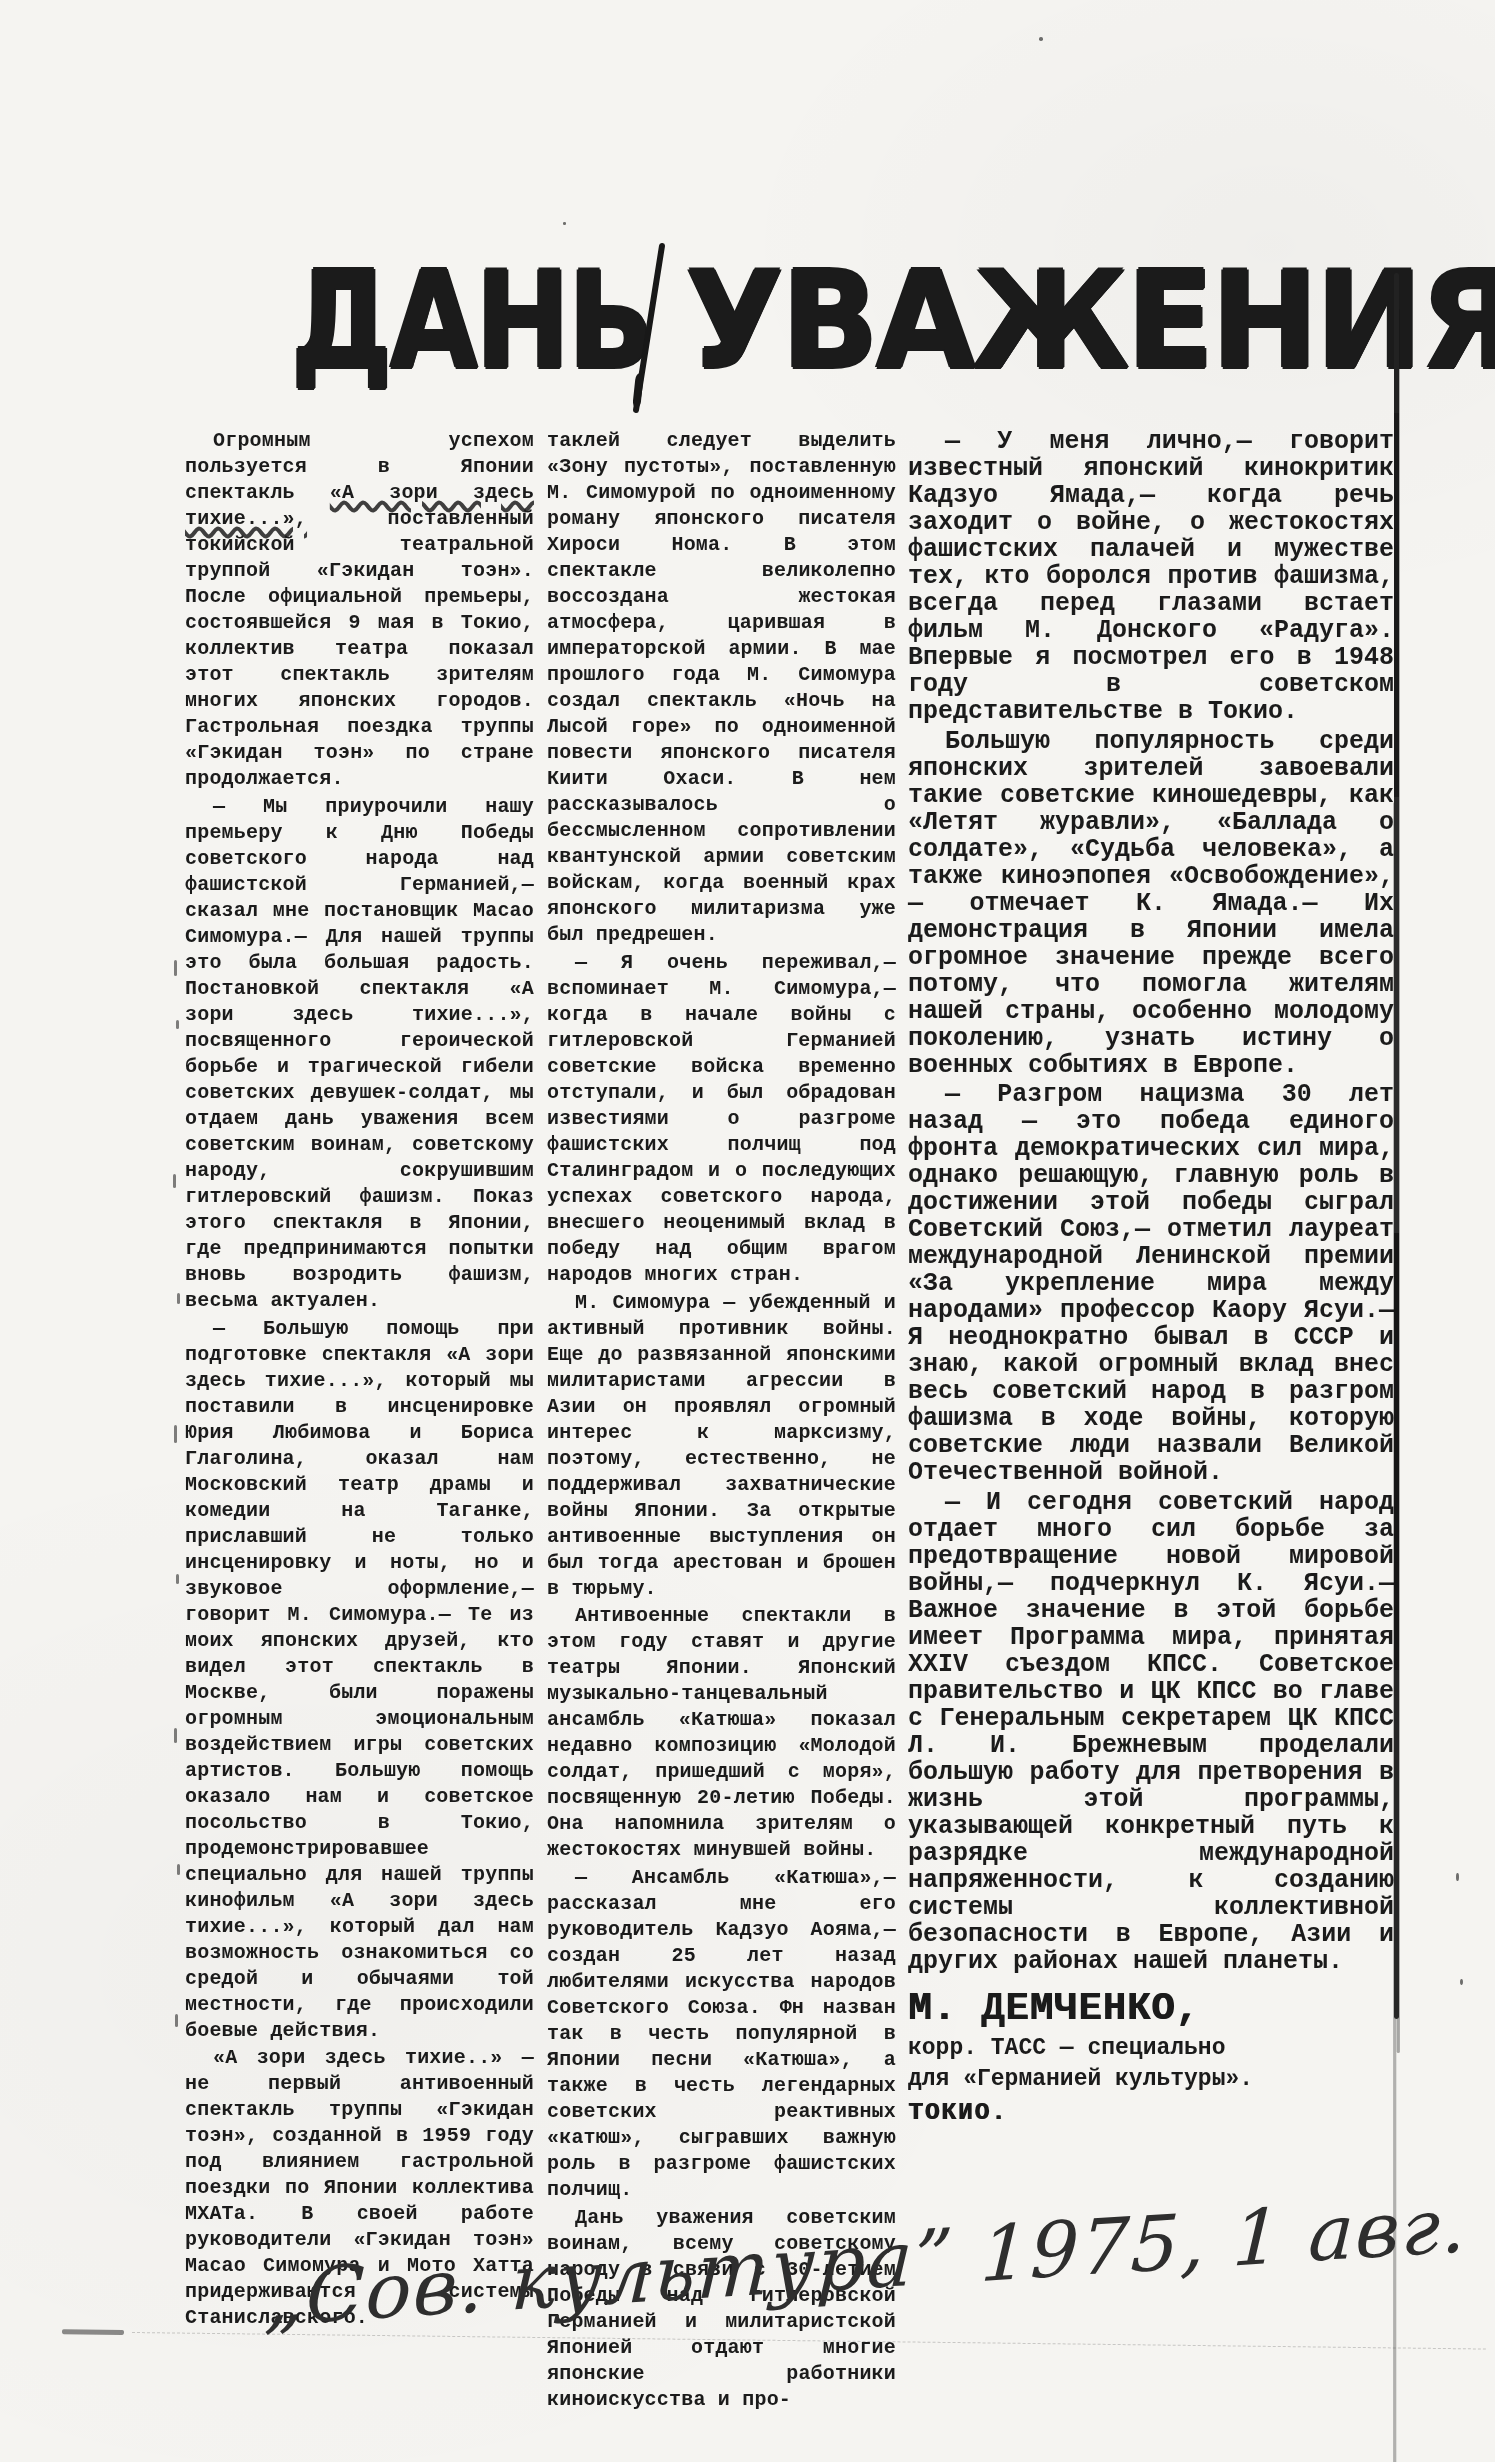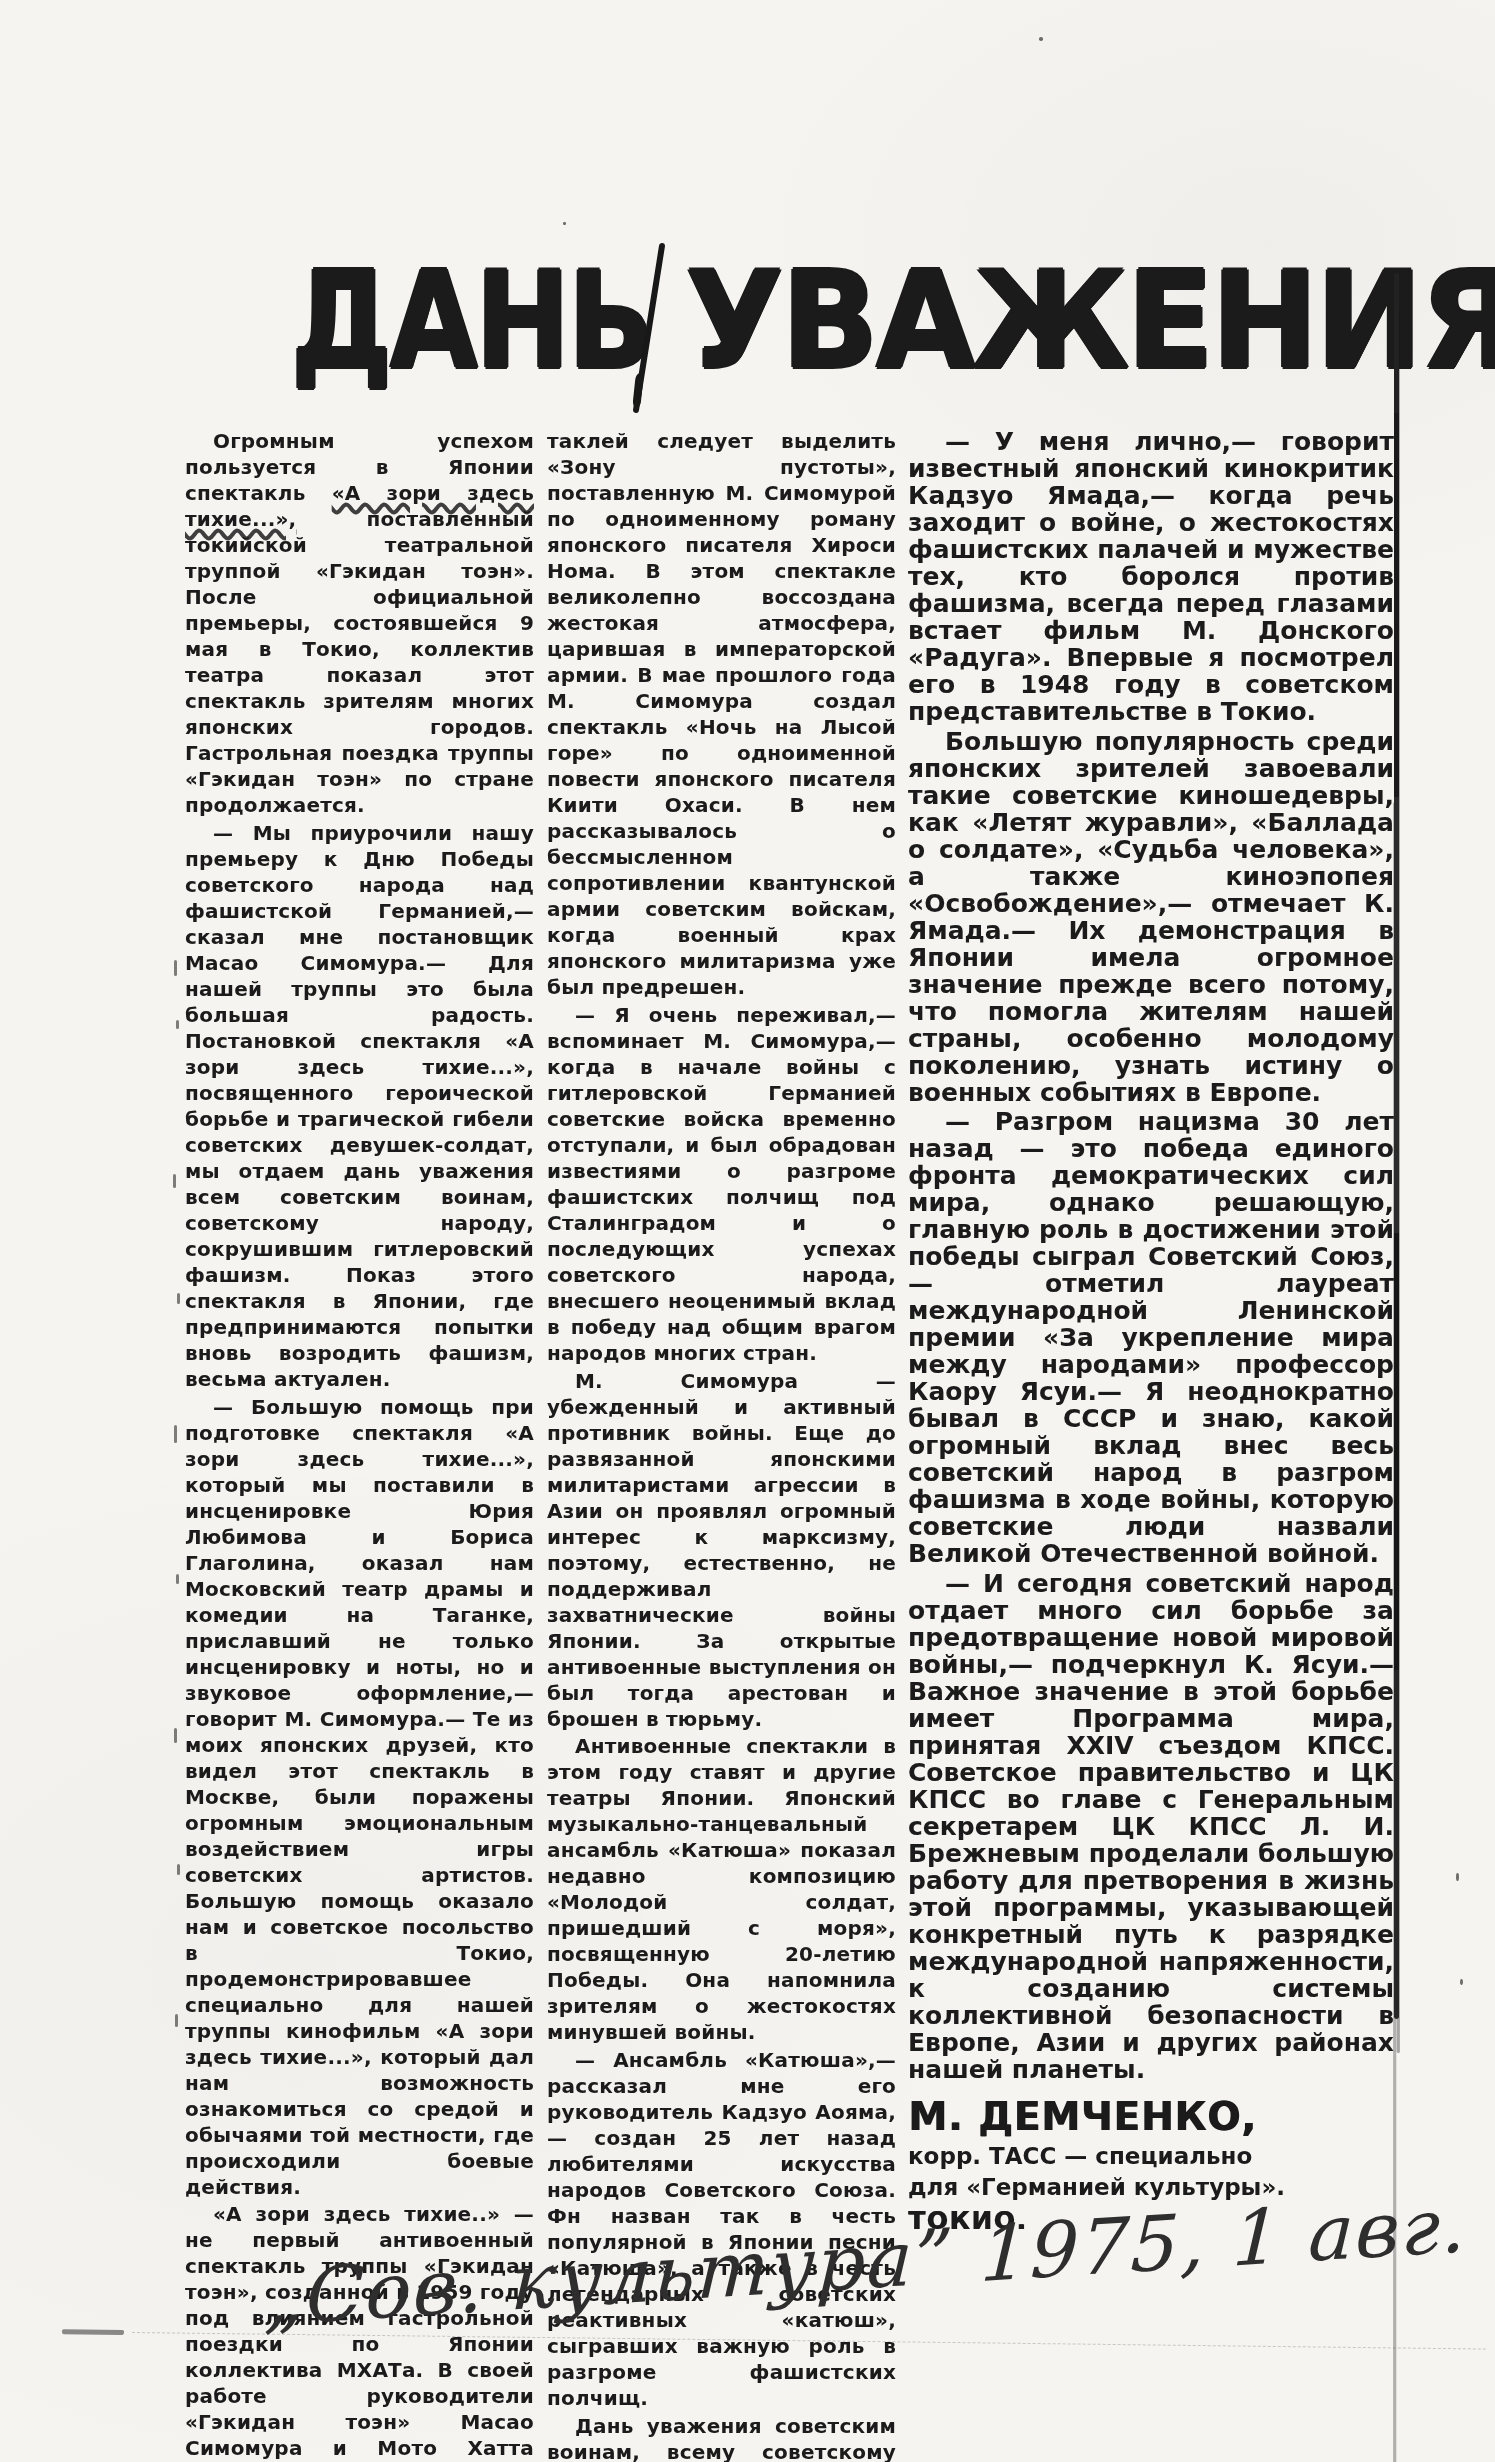--- a/index.html
+++ b/index.html
@@ -20,21 +20,21 @@
       letter-spacing:-3.5px;transform-origin:left top;white-space:nowrap;
       text-shadow:1.8px 0 currentColor,-1.8px 0 currentColor,0 1.8px currentColor,0 -1.8px currentColor,0.9px 0.9px currentColor;}
   .hw1{left:0;transform:scaleX(0.78) scaleY(0.92);}
   .hw2{left:394px;transform:scaleX(0.88) scaleY(0.92);}
   .pen-slash{position:absolute;left:355px;top:-10.6px;width:6.2px;height:172px;
       background:#181818;border-radius:3.5px;transform:rotate(9deg);}
   .pen-slash:after{content:"";position:absolute;left:-1.8px;top:132px;width:8px;height:35px;
       background:#181818;border-radius:50%/7px;transform:rotate(-3deg);}
   
   .col{position:absolute;top:428px;color:var(--ink,#1b1b1b);text-align:justify;}
-  .col p{margin:0 0 1.8px 0;text-indent:28px;font-weight:bold;}
+  .col p{margin:0 0 1.8px 0;text-indent:28px;font-weight:bold;font-family:Liberation Mono, monospace;}
   .col p.noindent{text-indent:0;}
   .col1{left:185px;width:349px;font-size:20px;line-height:26px;letter-spacing:0.2px;}
   .col2{left:547px;width:349px;font-size:20px;line-height:26px;letter-spacing:0.2px;}
   .col3{left:908px;width:486px;font-size:25px;line-height:27px;}
   .col3 p{text-indent:37px;margin-bottom:2.6px;}
   .pen-underline{
     text-decoration:underline;text-decoration-style:wavy;
     text-decoration-thickness:4.4px;text-decoration-color:rgba(30,30,30,0.85);
     text-underline-offset:2.6px;
   }

